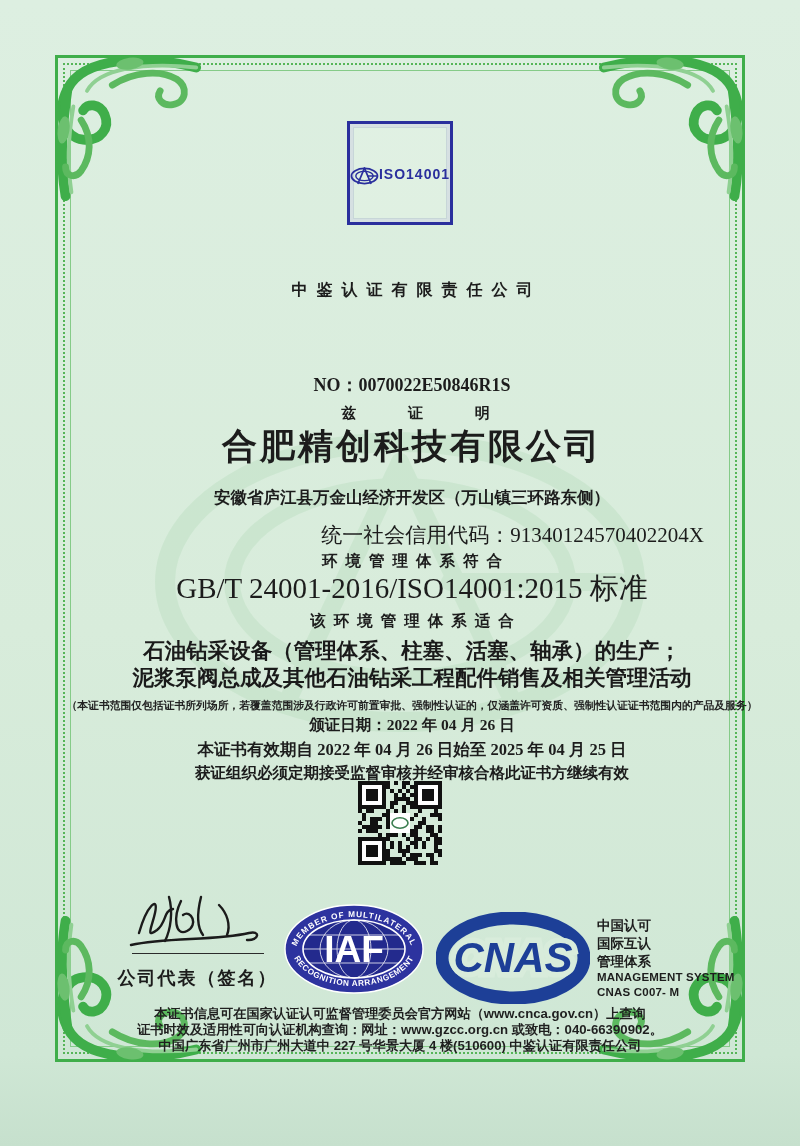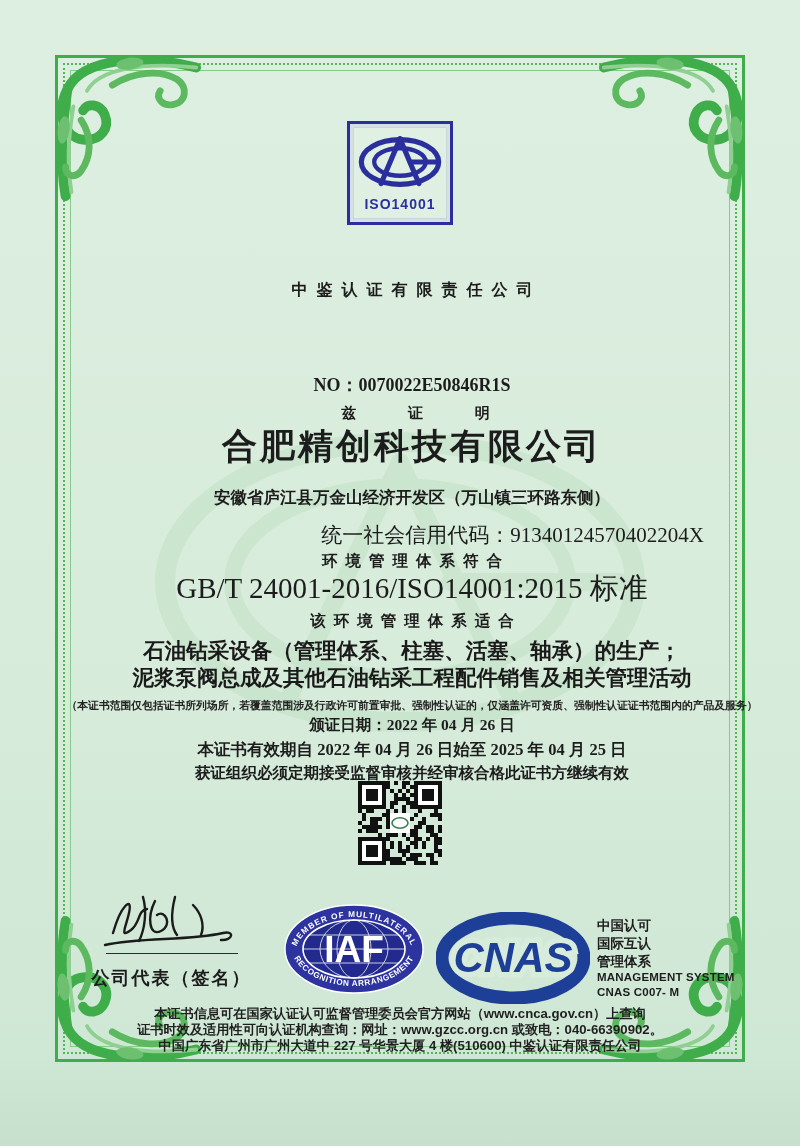--- a/index.html
+++ b/index.html
@@ -28,21 +28,21 @@
 
   
   .watermark { position:absolute; left:50%; top:432px; transform:translateX(-50%);
     width:500px; height:310px; opacity:.5; }
 
   .line { position:absolute; left:12px; width:100%; text-align:center; color:#1c1c1c; }
 
   .logo-box { position:absolute; left:50%; top:121px; transform:translateX(-50%);
     width:106px; height:104px; border:3px solid #2a2f9d; background:rgba(255,255,255,0.12);
     box-shadow:inset 0 0 0 3px rgba(255,255,255,0.25), inset 0 0 0 4px #2a2f9d22;
-    display:flex; flex-direction:column; align-items:center; justify-content:flex-start; }
+    display:flex; flex-direction:row; align-items:center; justify-content:flex-start; }
   .logo-box .emblem { width:86px; height:64px; margin-top:6px; }
   .logo-box .iso-label { color:#2a2f9d; font-family:"Liberation Sans","DejaVu Sans",sans-serif;
     font-size:14px; font-weight:bold; letter-spacing:1px; margin-top:2px; }
 
   .issuer   { top:280px; font-size:16px; font-weight:600; letter-spacing:9px; text-indent:9px; }
   .title    { top:299px; font-size:45px; font-weight:bold; letter-spacing:5px;
               font-family:"Liberation Sans","DejaVu Sans",sans-serif; color:#141414; }
   .no-line  { top:373px; text-align:center; font-size:18px; font-weight:bold; }
   .hereby   { top:404px; font-size:15px; font-weight:600; letter-spacing:24px; text-indent:24px;padding-left:7px; }
   .company  { top:423px; font-size:35px; font-weight:600; letter-spacing:3px;
@@ -57,21 +57,21 @@
   .scope2   { top:663px; font-size:21.5px; font-weight:bold;
               font-family:"Liberation Sans","DejaVu Sans",sans-serif; color:#1a1a1a; }
   .note     { top:699px; font-size:10.8px; font-weight:bold; color:#222; }
   .issue-date { top:715px; font-size:15.5px; font-weight:bold; }
   .validity   { top:739px; font-size:16.5px; font-weight:bold; }
   .surveillance { top:763px; font-size:15.5px; font-weight:bold; }
 
   .qr { position:absolute; left:50%; top:781px; transform:translateX(-50%);
         width:84px; height:84px; }
 
-  .sig-block { position:absolute; left:89px; top:883px; width:165px; text-align:center; }
+  .sig-block { position:absolute; left:115px; top:883px; width:165px; text-align:center; }
   .sig-block svg { width:150px; height:70px; display:block; margin:0 auto; }
   .sig-rule { width:132px; border-top:1.6px solid #2b2b2b; margin:0 auto 12px auto; }
   .sig-label { font-size:18px; font-weight:700; letter-spacing:2px; color:#1c1c1c; }
 
   .iaf-logo  { position:absolute; left:283px; top:903px; width:142px; height:92px; }
   .cnas-mark { position:absolute; left:436px; top:912px; width:154px; height:92px; }
 
   .cnas-text { position:absolute; left:597px; top:917px; width:180px;
     font-family:"Liberation Sans","DejaVu Sans",sans-serif; color:#1d1d1d; }
   .cnas-text .cn { font-size:13.5px; font-weight:bold; line-height:1.32; }

